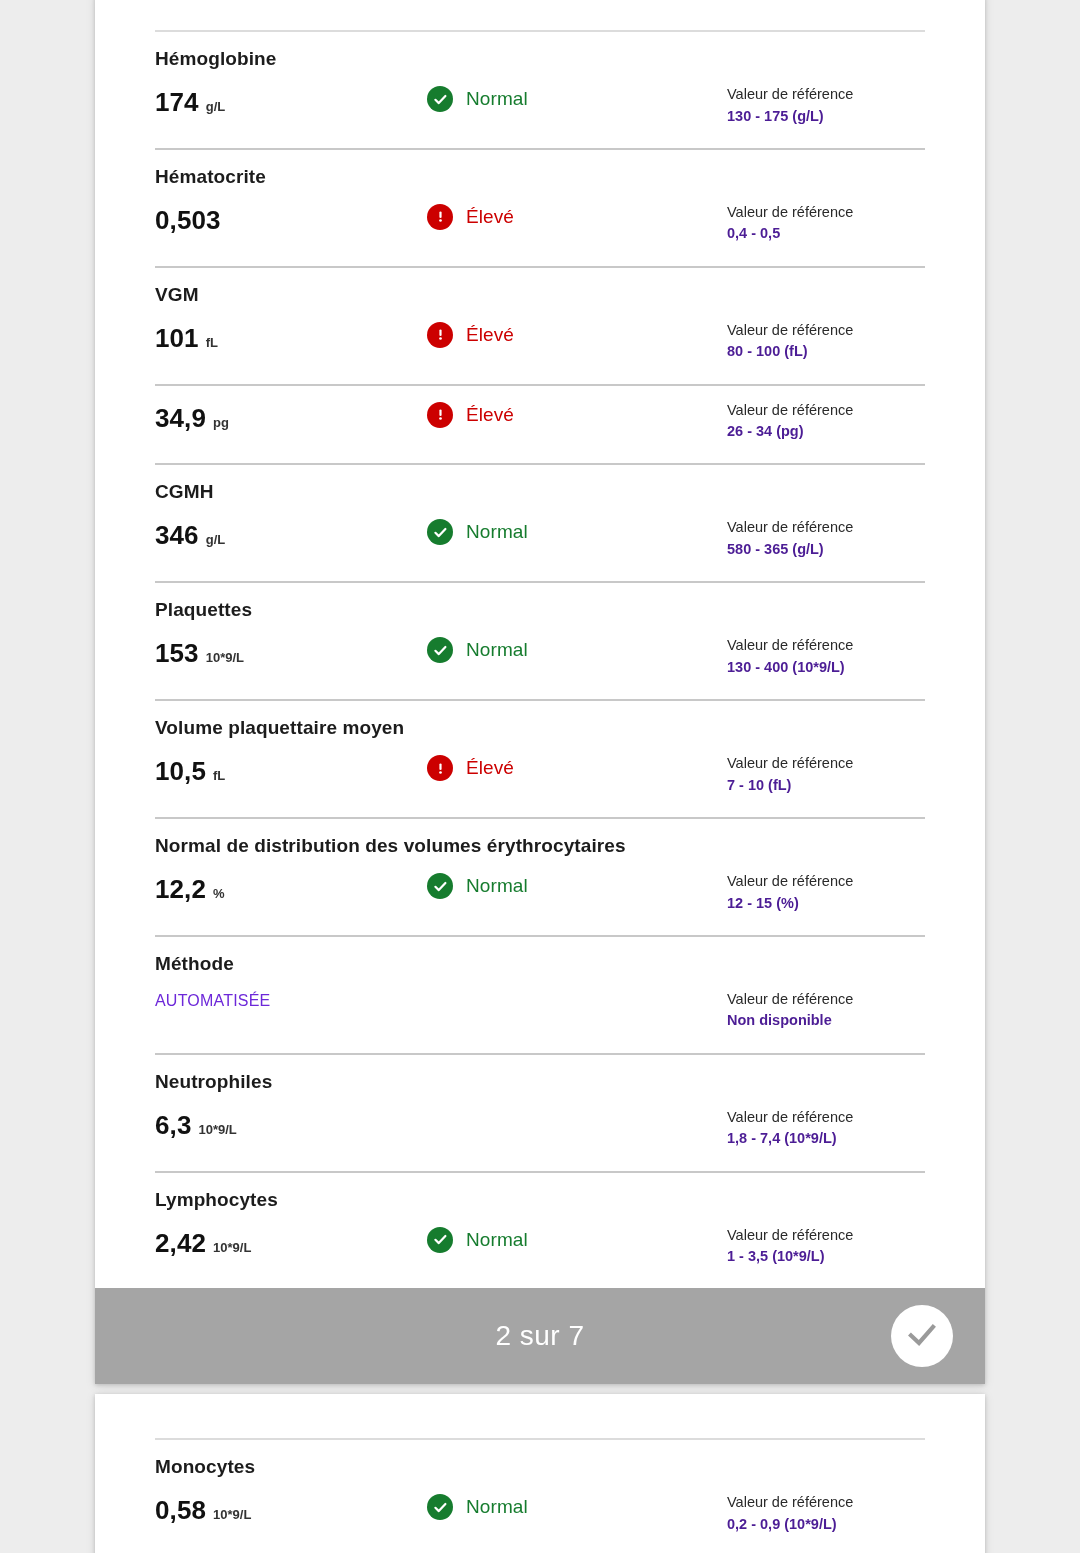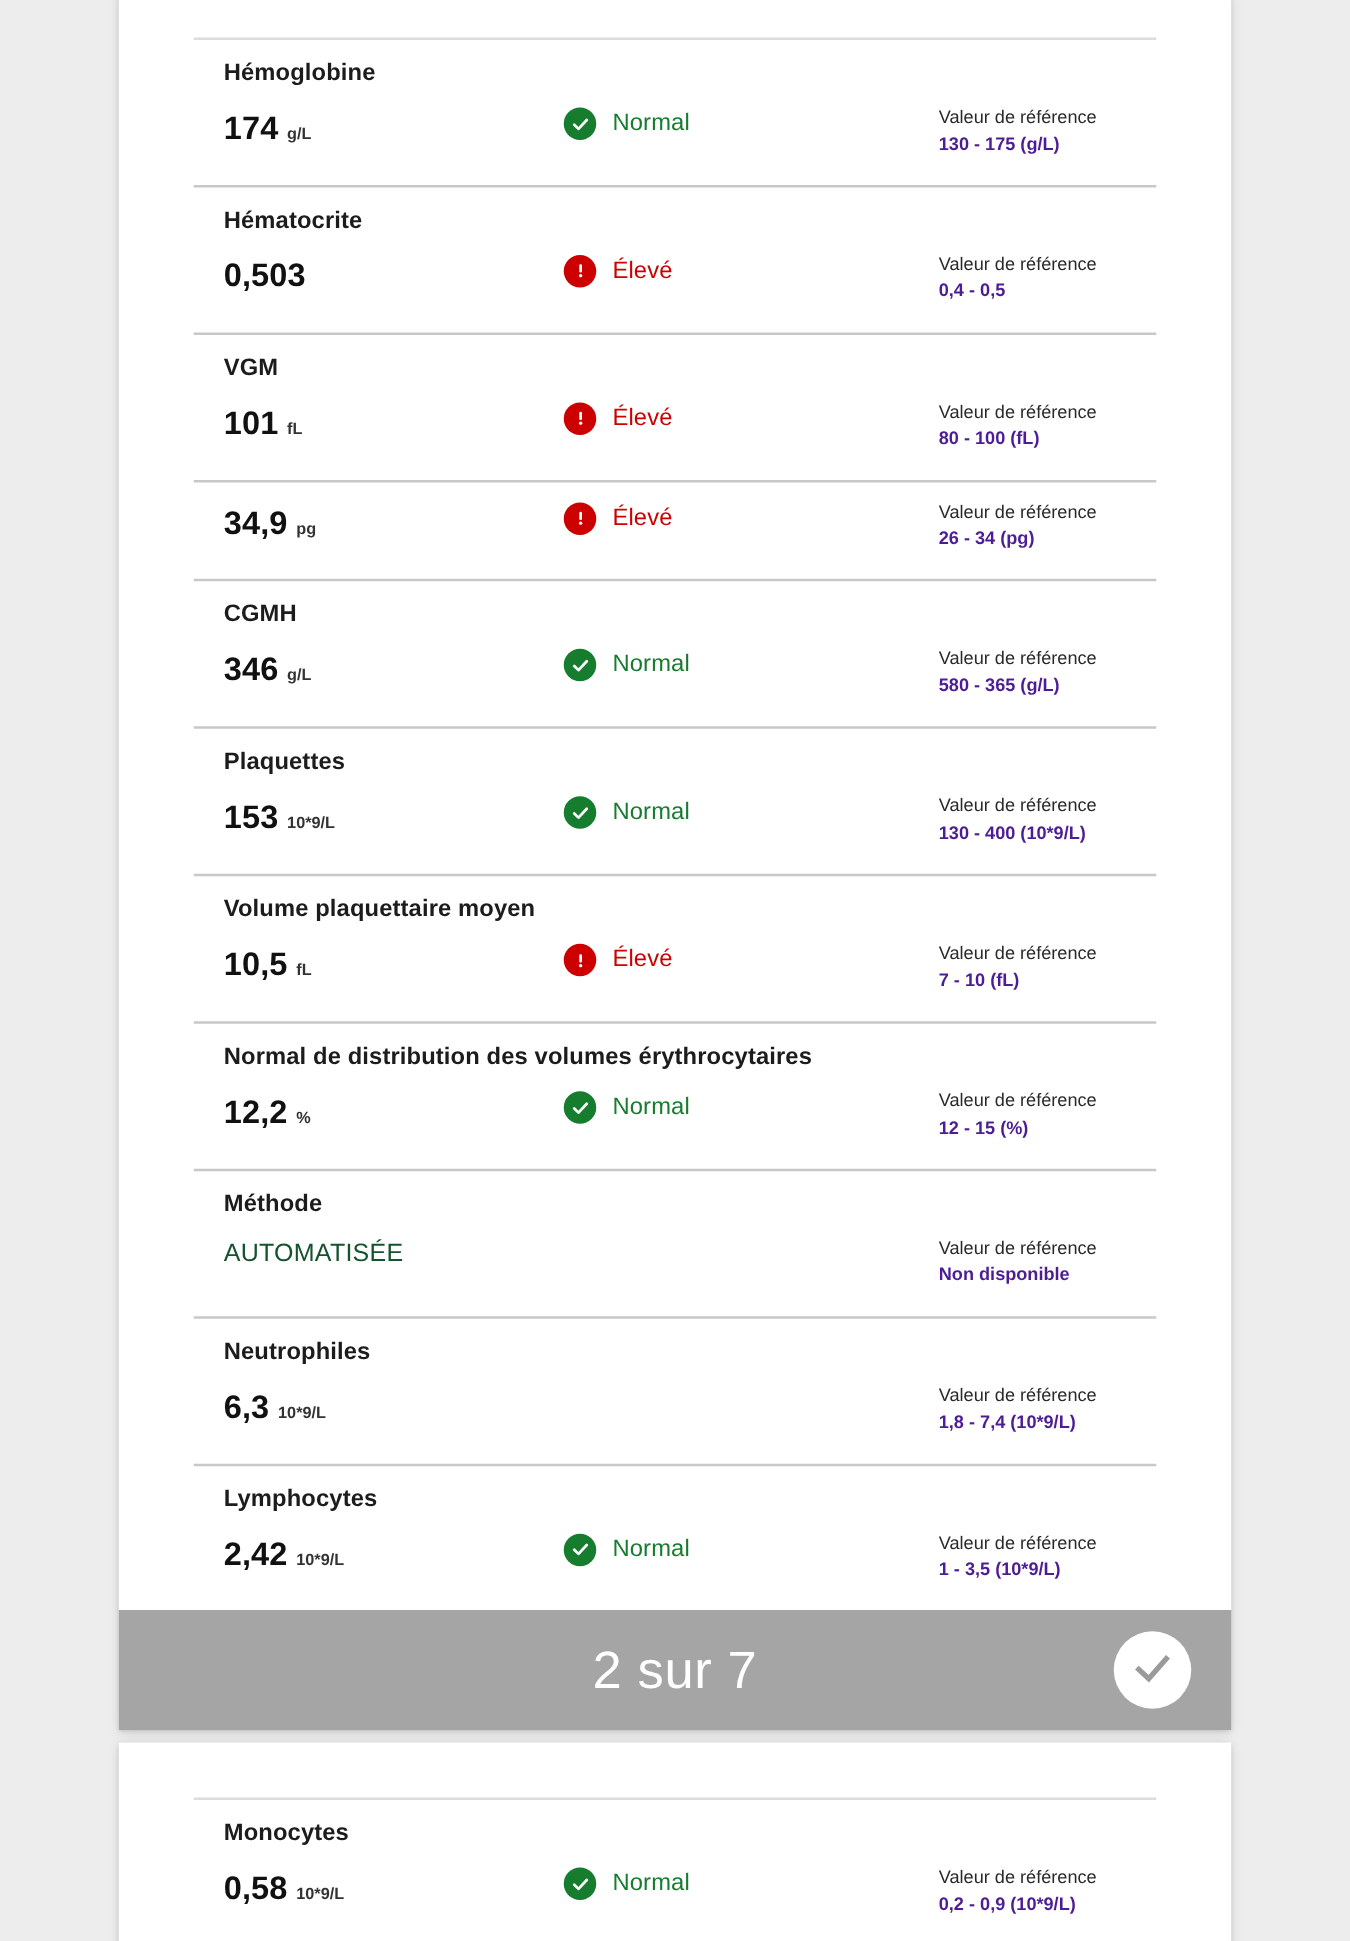--- a/index.html
+++ b/index.html
@@ -27,21 +27,20 @@
   }
   #card-one  { top: -6px; }
   #card-two  { top: 1394px; height: 200px; }
 
   .rows { padding: 0; }
 
   
   .row {
     position: relative;
     padding: 0 60px 0 60px;
-    margin-left: 24px;
   }
   .divider {
     height: 2px;
     background: #c8c8c8;
     margin: 0 60px;
   }
   .divider.light { background: #dcdcdc; }
 
   .row-name {
     font-size: 19px;
@@ -71,23 +70,23 @@
     color: #111111;
     letter-spacing: 0.1px;
   }
   .val-unit {
     font-size: 13px;
     font-weight: bold;
     color: #333333;
     margin-left: 7px;
   }
   .val-text {
-    font-size: 20px;
+    font-size: 16px;
     font-weight: normal;
-    color: #14532d;
+    color: #6d28d9;
     letter-spacing: 0.2px;
   }
 
   .status-cell {
     width: 300px;
     flex: 0 0 300px;
     display: flex;
     align-items: center;
     padding-top: 1px;
   }
@@ -130,21 +129,21 @@
   .bottom-bar {
     position: relative;
     height: 96px;
     background: #a5a5a5;
     display: flex;
     align-items: center;
     justify-content: center;
   }
   .bottom-bar-label {
     color: #ffffff;
-    font-size: 42px;
+    font-size: 28px;
     font-weight: normal;
     letter-spacing: 0.5px;
   }
   .confirm-button {
     position: absolute;
     right: 32px;
     top: 50%;
     transform: translateY(-50%);
     width: 62px;
     height: 62px;

